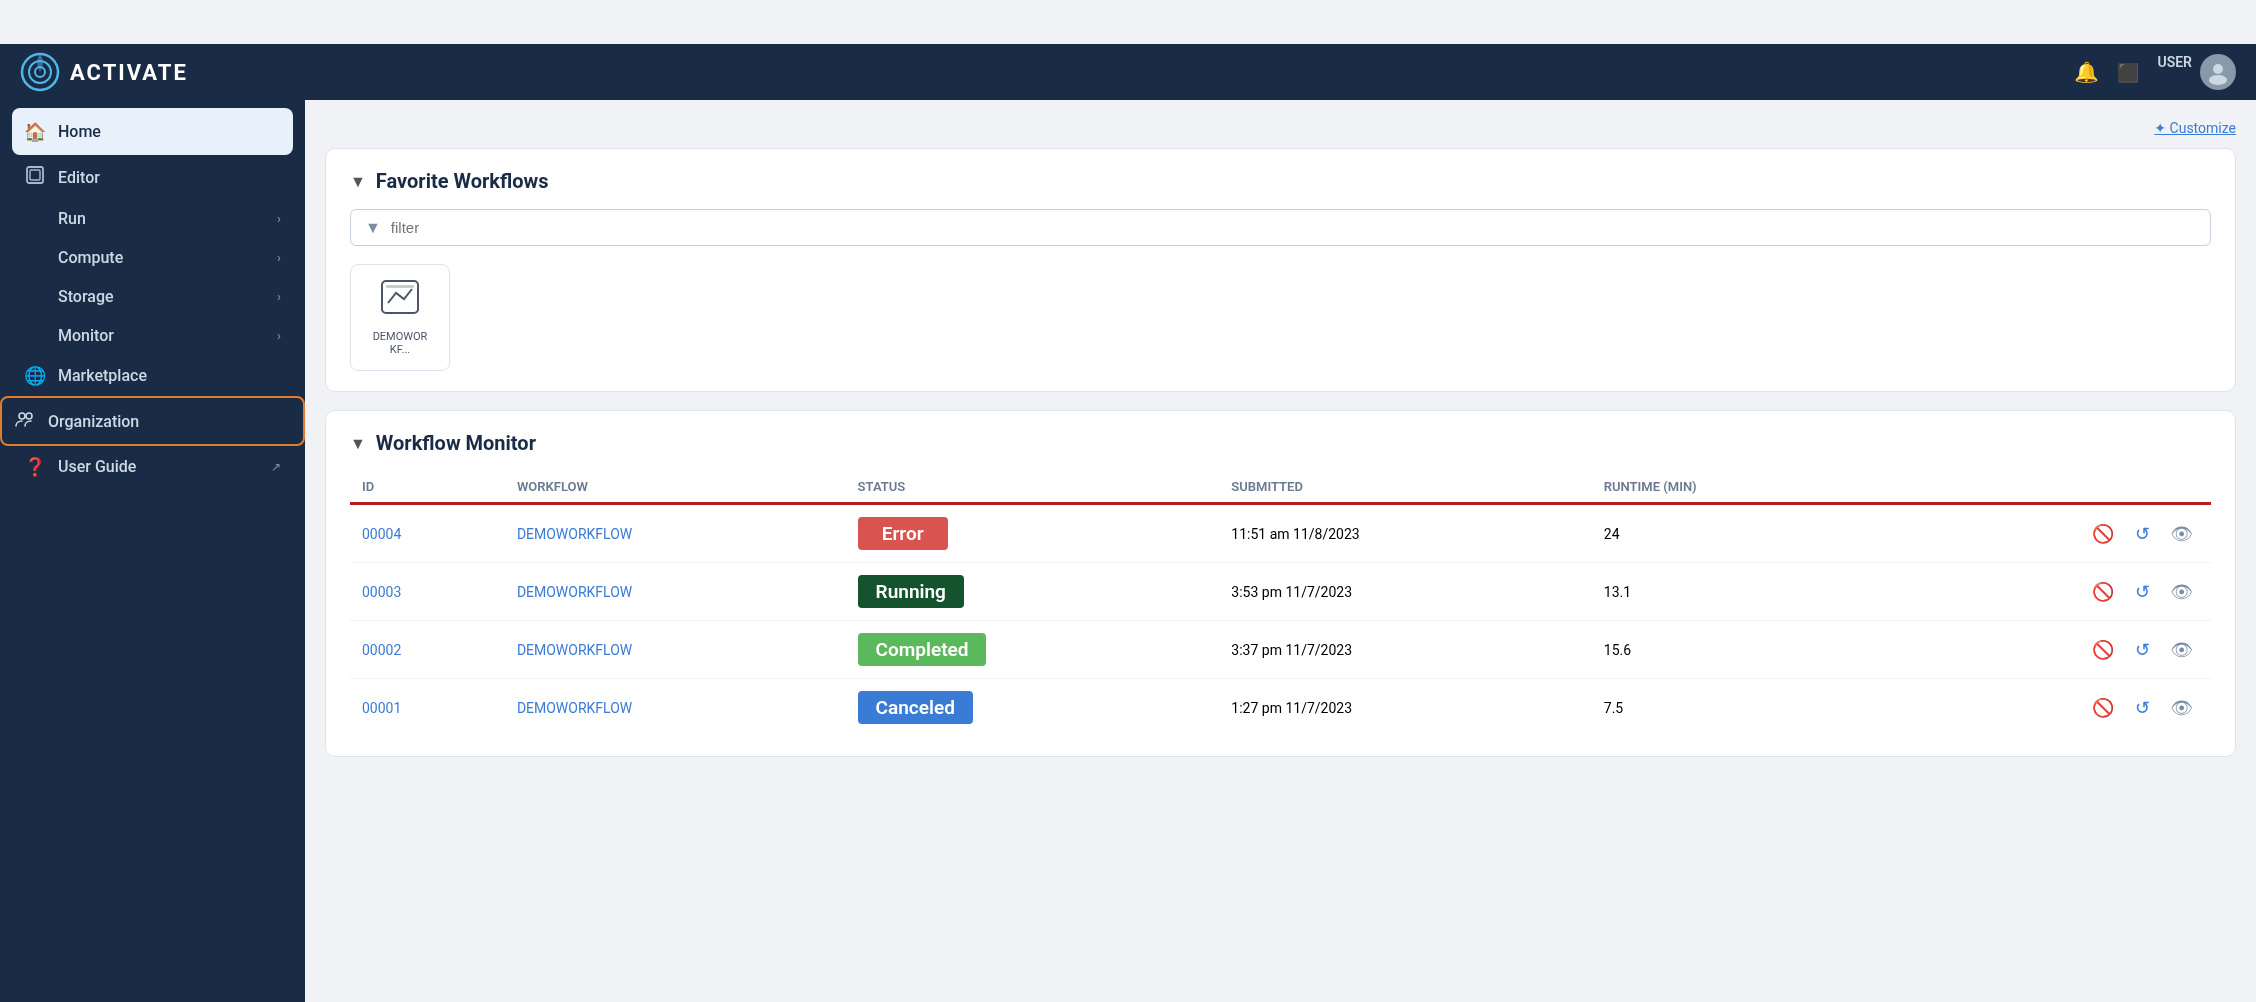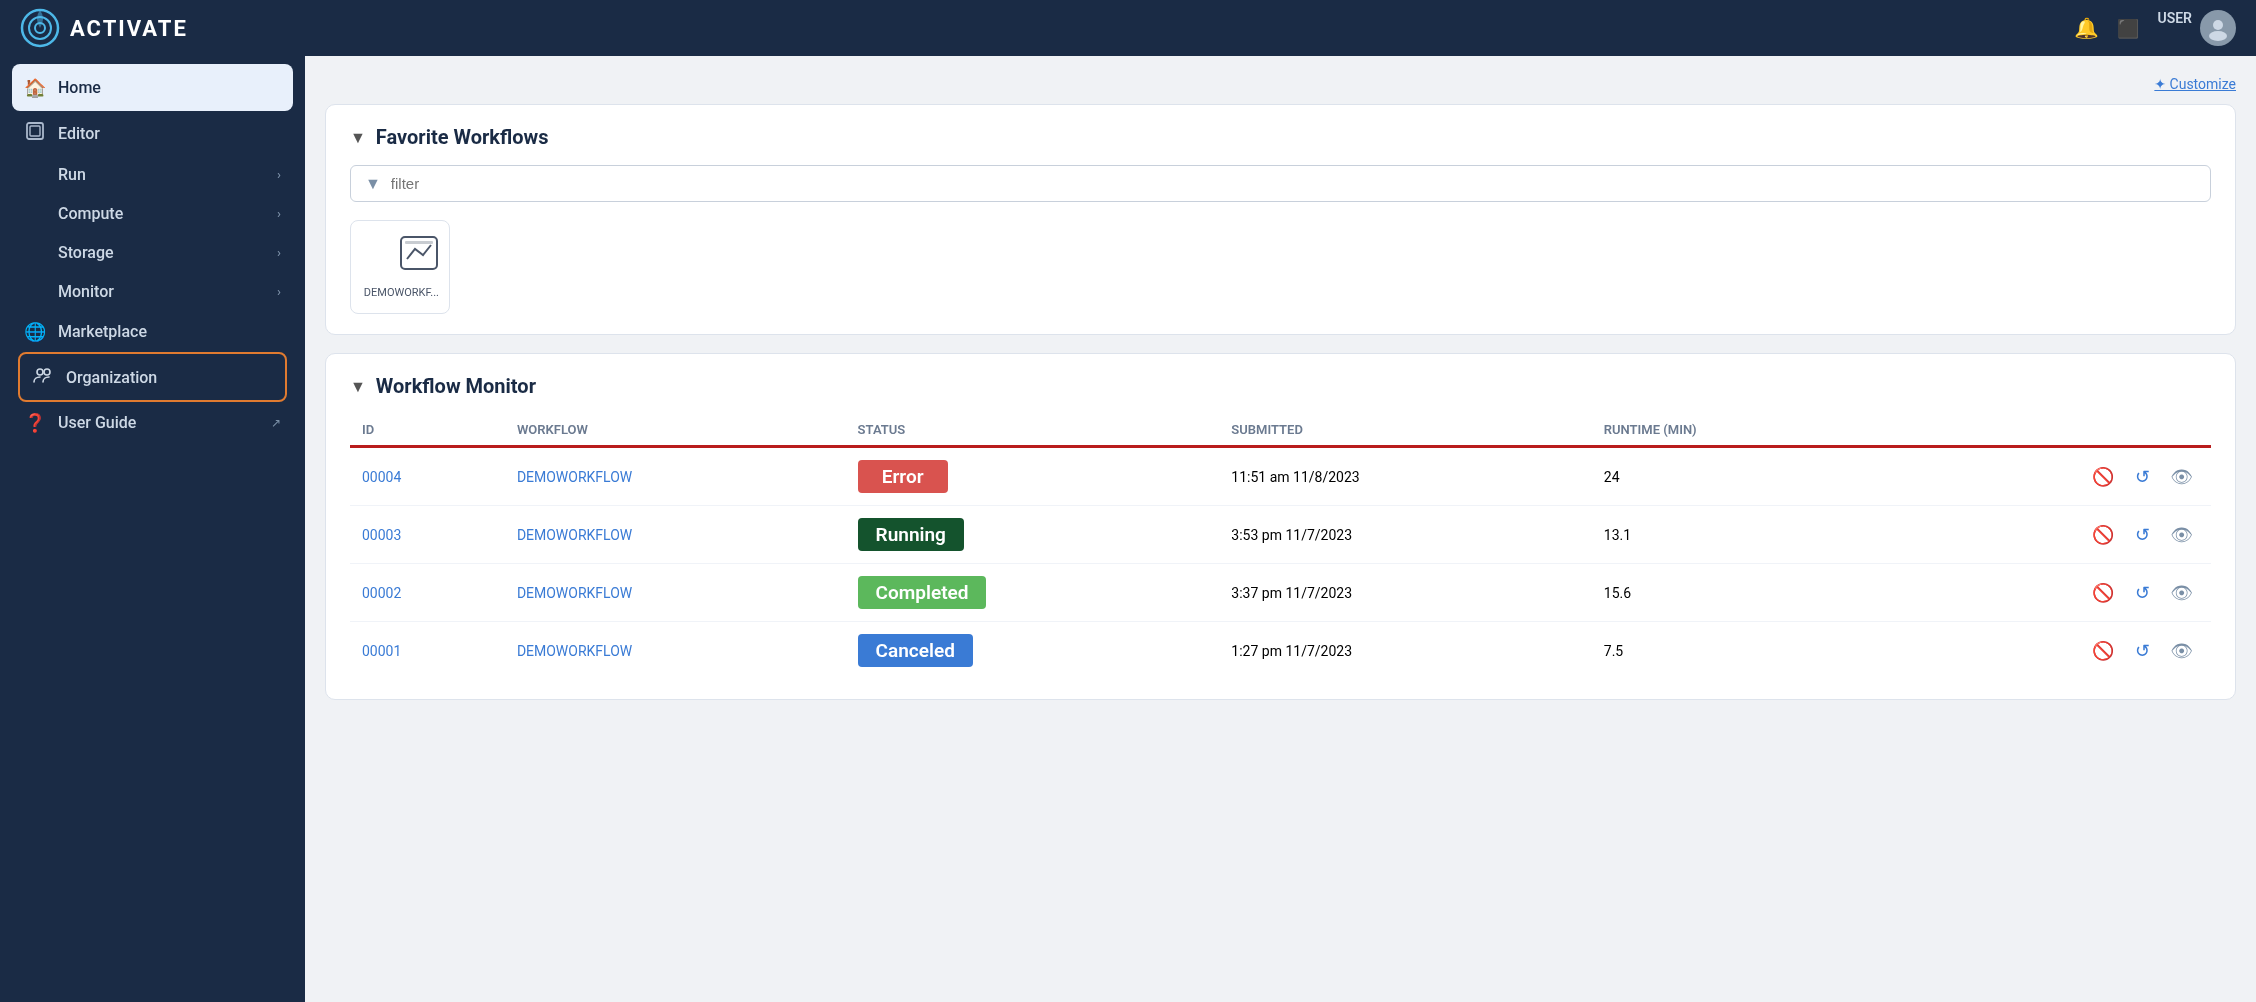--- a/index.html
+++ b/index.html
@@ -7,20 +7,21 @@
 
     
     .topbar {
       background: #1a2b45;
       height: 56px;
       display: flex;
       align-items: center;
       justify-content: space-between;
       padding: 0 20px;
       flex-shrink: 0;
+      margin-top: 44px;
     }
     .topbar-logo {
       display: flex;
       align-items: center;
       gap: 10px;
     }
     .topbar-logo-icon {
       width: 40px;
       height: 40px;
     }
@@ -93,21 +94,21 @@
       border-radius: 8px;
       margin: 0 12px;
       padding: 13px 12px;
     }
     .sidebar-item.active .sidebar-icon {
       color: #1a2b45;
     }
     .sidebar-item.selected-outline {
       border: 2px solid #e07b30;
       border-radius: 8px;
-      margin: 0 18px;
+      margin: 0 0;
       padding: 11px 12px;
     }
     .sidebar-icon {
       color: #aab8cc;
       font-size: 18px;
       width: 22px;
       text-align: center;
     }
     .sidebar-item.active .sidebar-icon {
       color: #1a2b45;
@@ -197,24 +198,24 @@
       color: #aab;
       flex: 1;
       background: transparent;
     }
 
     
     .workflow-card {
       border: 1px solid #dde3ec;
       border-radius: 8px;
       width: 100px;
-      padding: 14px 10px;
+      padding: 14px 19px;
       display: flex;
       flex-direction: column;
-      align-items: flex-end;
+      align-items: center;
       gap: 8px;
       cursor: pointer;
     }
     .workflow-card-icon {
       font-size: 28px;
       color: #4a5568;
     }
     .workflow-card-label {
       font-size: 11px;
       color: #4a5568;

